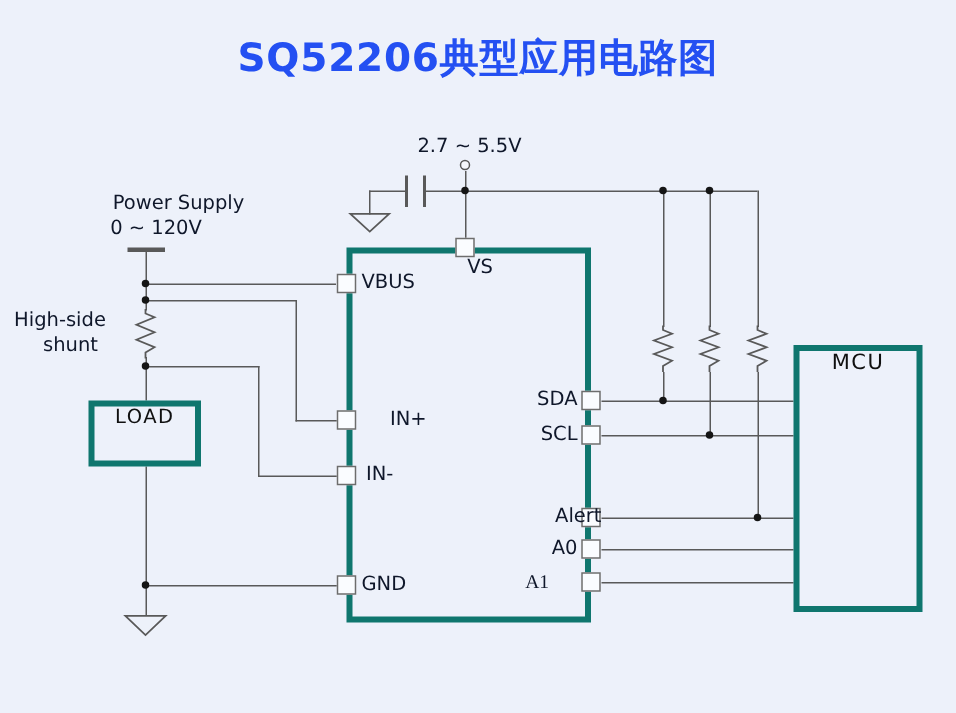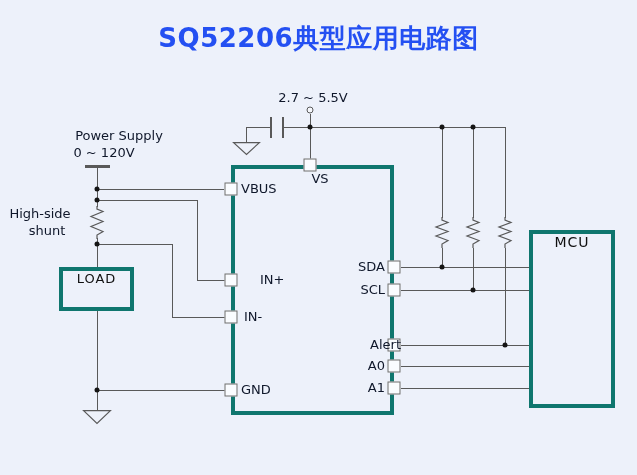--- a/index.html
+++ b/index.html
@@ -152,15 +152,15 @@
   <div class="lbl c" style="left:310px;top:172px;margin-left:10px;">VS</div>
   <div class="lbl" style="left:241px;top:182px;">VBUS</div>
   <div class="lbl" style="left:260px;top:273px;">IN+</div>
   <div class="lbl" style="left:244px;top:310px;">IN-</div>
   <div class="lbl" style="left:241px;top:383px;">GND</div>
 
   <div class="lbl r" style="left:385px;top:260px;">SDA</div>
   <div class="lbl r" style="left:385px;top:283px;">SCL</div>
   <div class="lbl r" style="left:385px;top:338px;margin-left:16px;">Alert</div>
   <div class="lbl r" style="left:385px;top:359px;">A0</div>
-  <div class="lbl r" style="left:385px;top:381px;">A1</div>
+  <div class="lbl r" style="left:366px;top:381px;font-family:Liberation Serif, serif;">A1</div>
 
 </div>
 
 </body></html>

